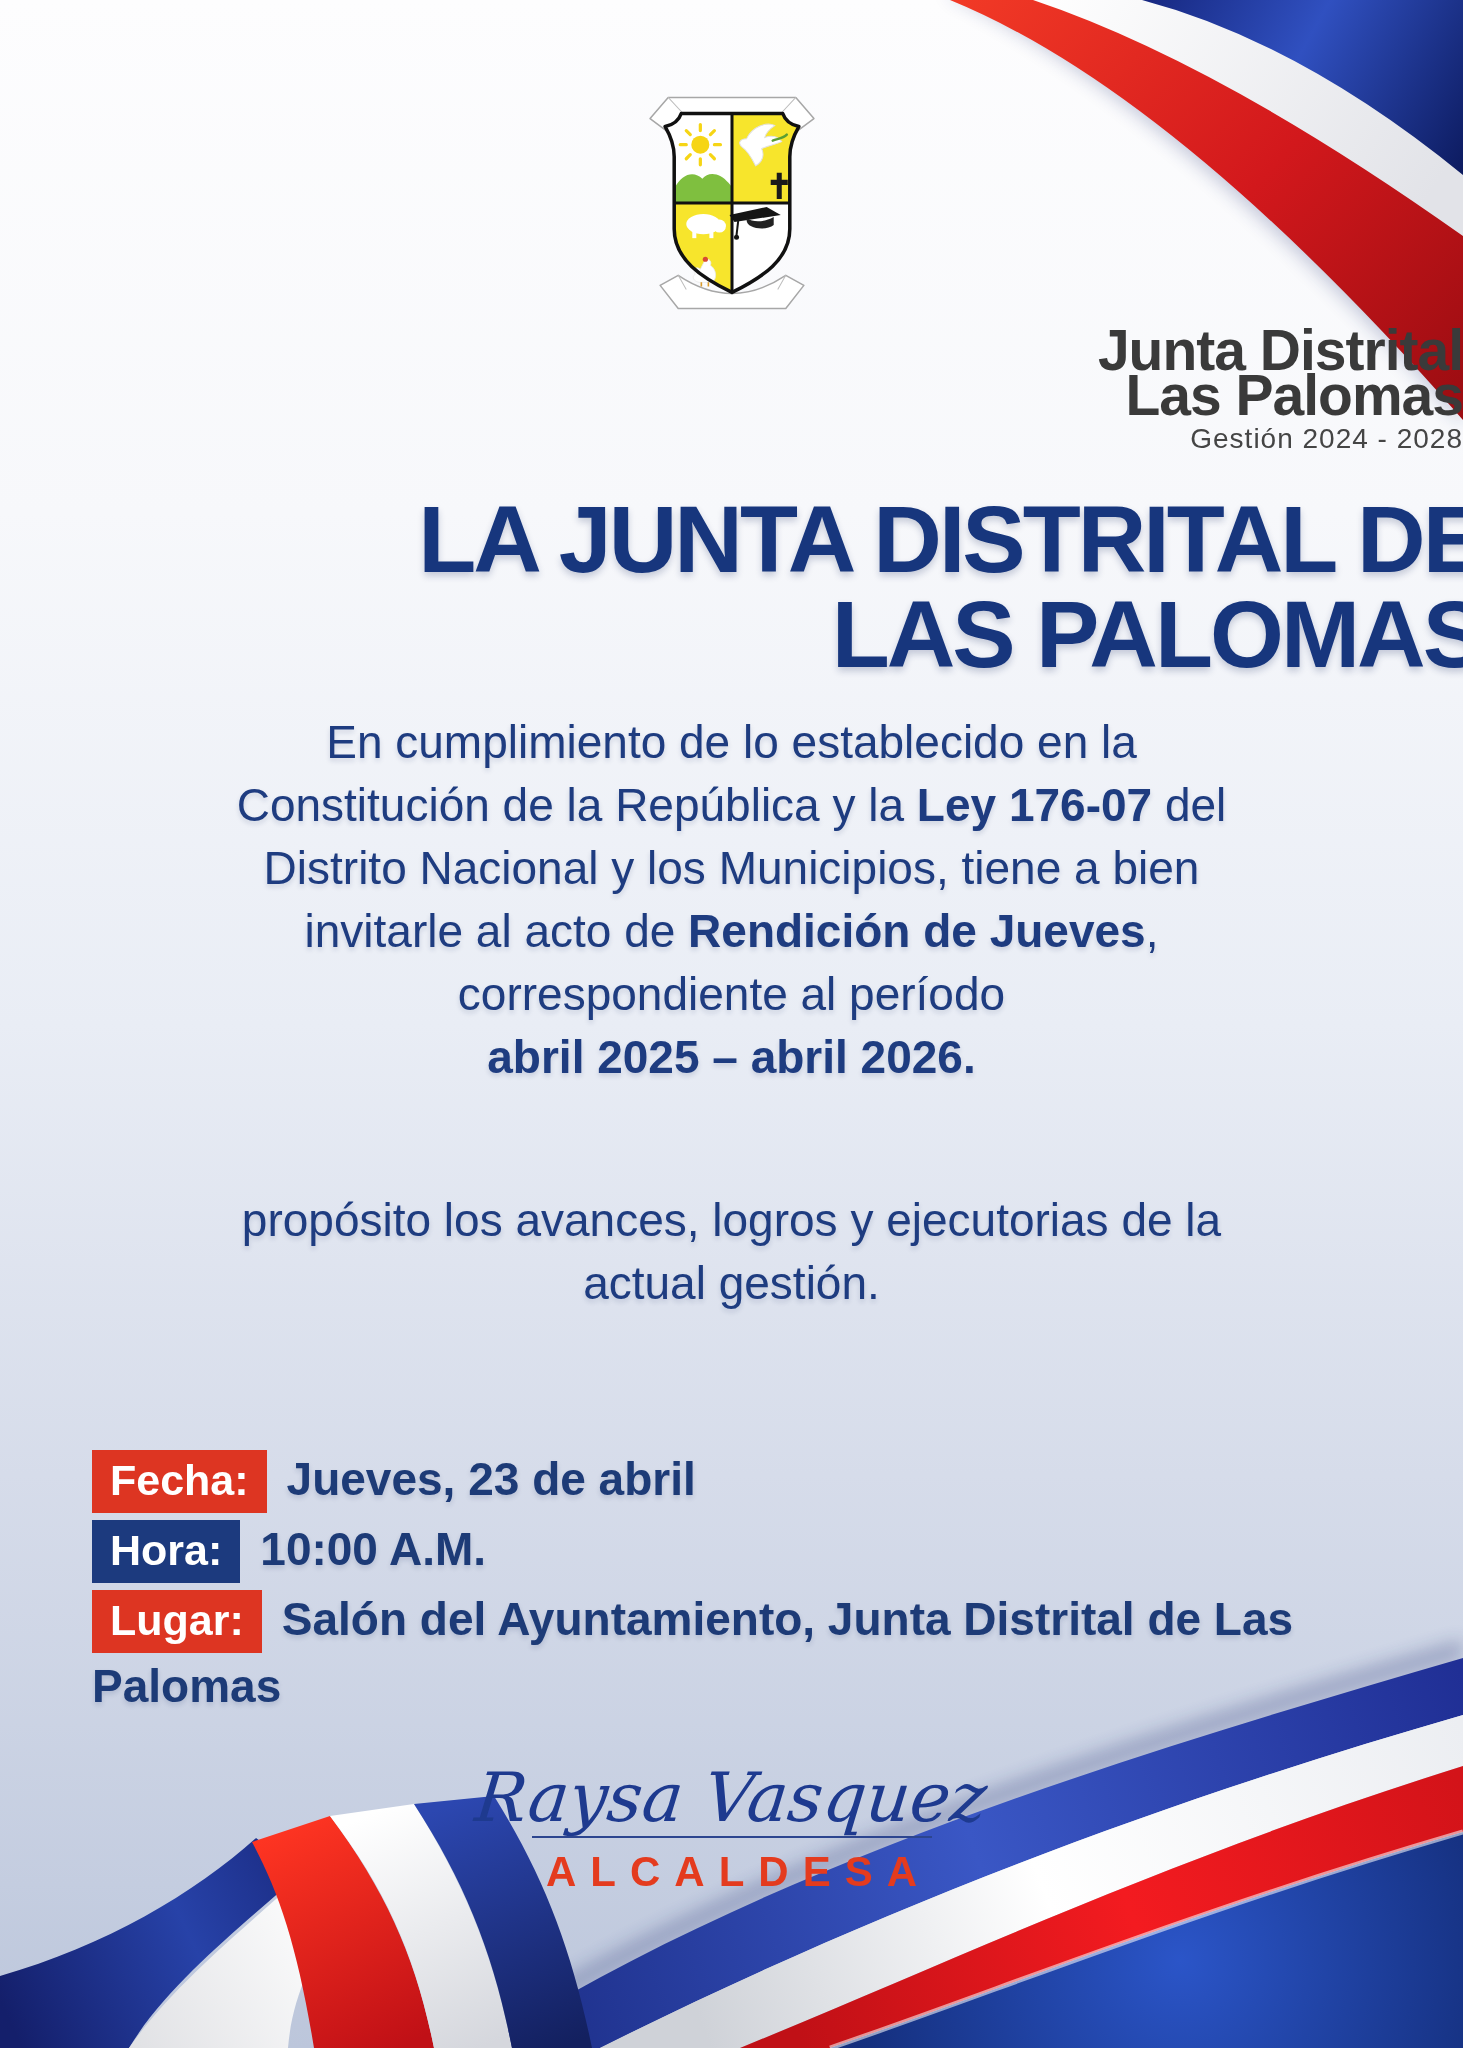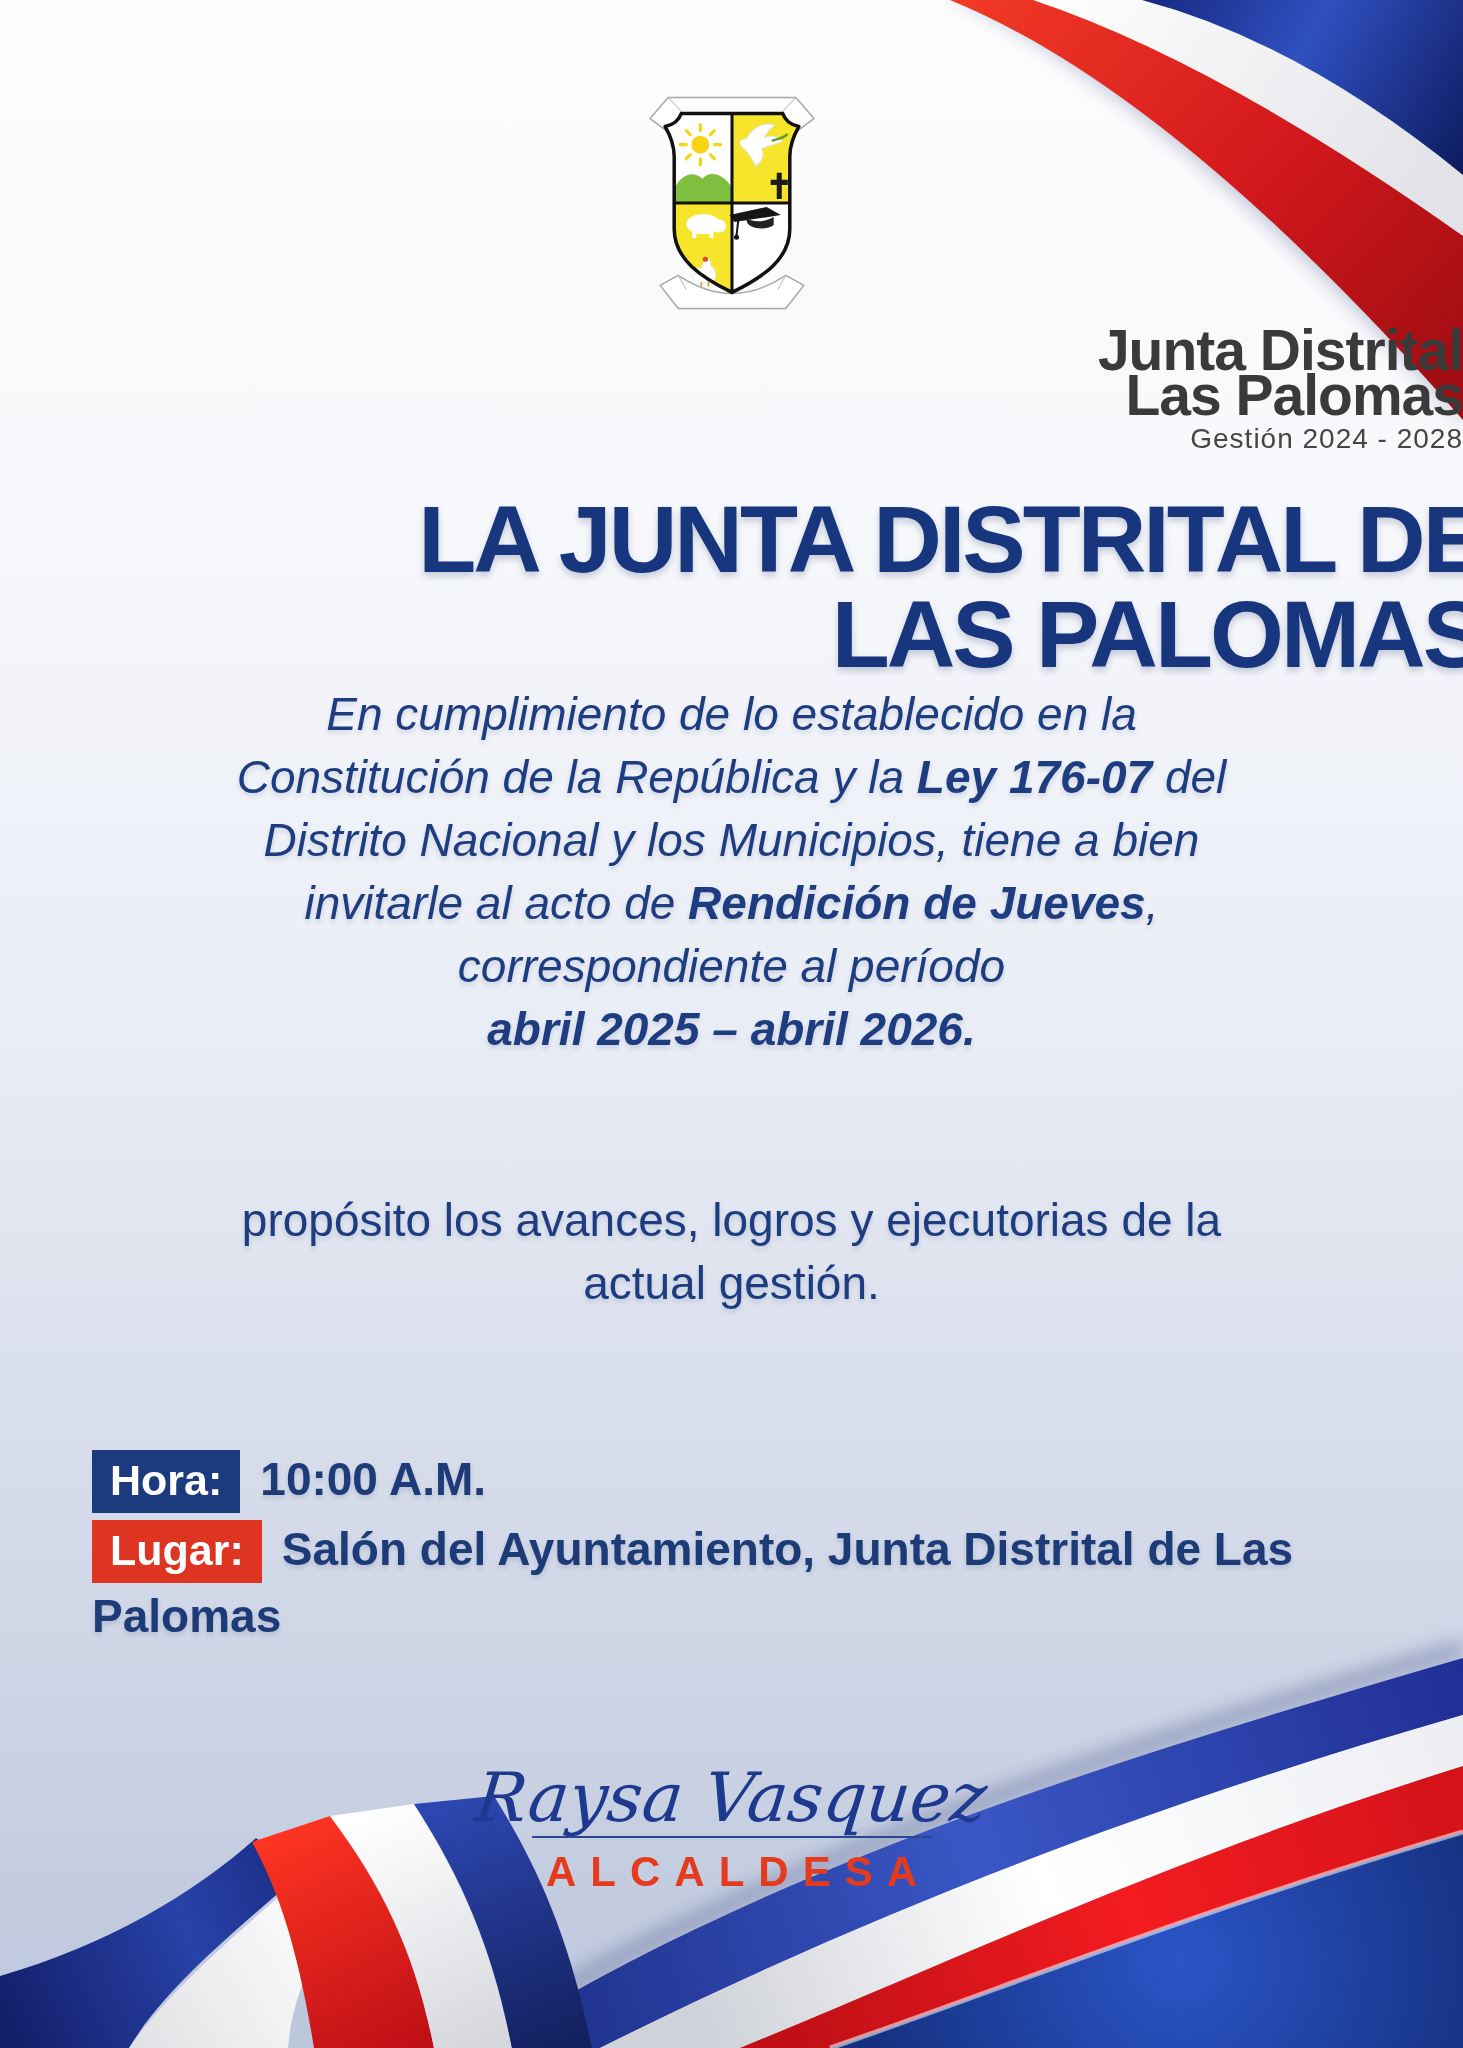--- a/index.html
+++ b/index.html
@@ -12,21 +12,21 @@
   .logo-wrap{position:absolute;top:88px;left:0;width:100%;text-align:right;}
   .crest{display:block;margin:0 auto;}
   .logo-title{font-weight:bold;color:#3a3a3a;font-size:57px;line-height:49px;letter-spacing:-1px;margin-top:-4px;}
   .logo-sub{font-weight:normal;color:#454545;font-size:28px;letter-spacing:1px;margin-top:3px;}
 
   .main-heading{position:absolute;top:492px;left:0;width:100%;text-align:right;
                 color:#17367d;font-weight:bold;font-size:95px;line-height:95px;letter-spacing:-3px;
                 text-shadow:0 4px 7px rgba(23,42,96,0.22);padding-left:20px;}
   .para{position:absolute;left:0;width:100%;text-align:center;color:#1e3c80;
         font-size:46px;line-height:63px;text-shadow:0 3px 5px rgba(23,42,96,0.15);}
-  .intro{top:683px;font-style:italic;}
+  .intro{top:711px;}
   .purpose{top:1126px;}
   .para b{font-weight:bold;}
 
   .details{position:absolute;top:1446px;left:92px;width:1230px;}
   .detail-line{font-size:46px;line-height:67px;color:#1d3b77;font-weight:bold;
                text-shadow:0 3px 5px rgba(23,42,96,0.15);margin-bottom:3px;}
   .badge{display:inline-block;color:#ffffff;font-weight:bold;font-size:43px;line-height:43px;
          padding:9px 18px 11px 18px;margin-right:20px;text-shadow:none;vertical-align:baseline;}
   .badge-red{background:#dd3522;}
   .badge-blue{background:#1c3a7e;}
@@ -206,20 +206,23 @@
     </div>
 
     <div class="para purpose">
       <br>
       <span>propósito los avances, logros y ejecutorias de la</span><br>
       <span>actual gestión.</span>
     </div>
 
     <div class="details">
       <div class="detail-line">
+        <span class="badge badge-red">Fecha:</span><span>Jueves, 23 de abril</span>
+      </div>
+      <div class="detail-line">
         <span class="badge badge-blue">Hora:</span><span>10:00 A.M.</span>
       </div>
       <div class="detail-line">
         <span class="badge badge-red">Lugar:</span><span>Salón del Ayuntamiento, Junta Distrital de Las Palomas</span>
       </div>
     </div>
 
     <div class="signature">
       <div class="sig-name">Raysa Vasquez</div>
       <div class="sig-line"></div>

